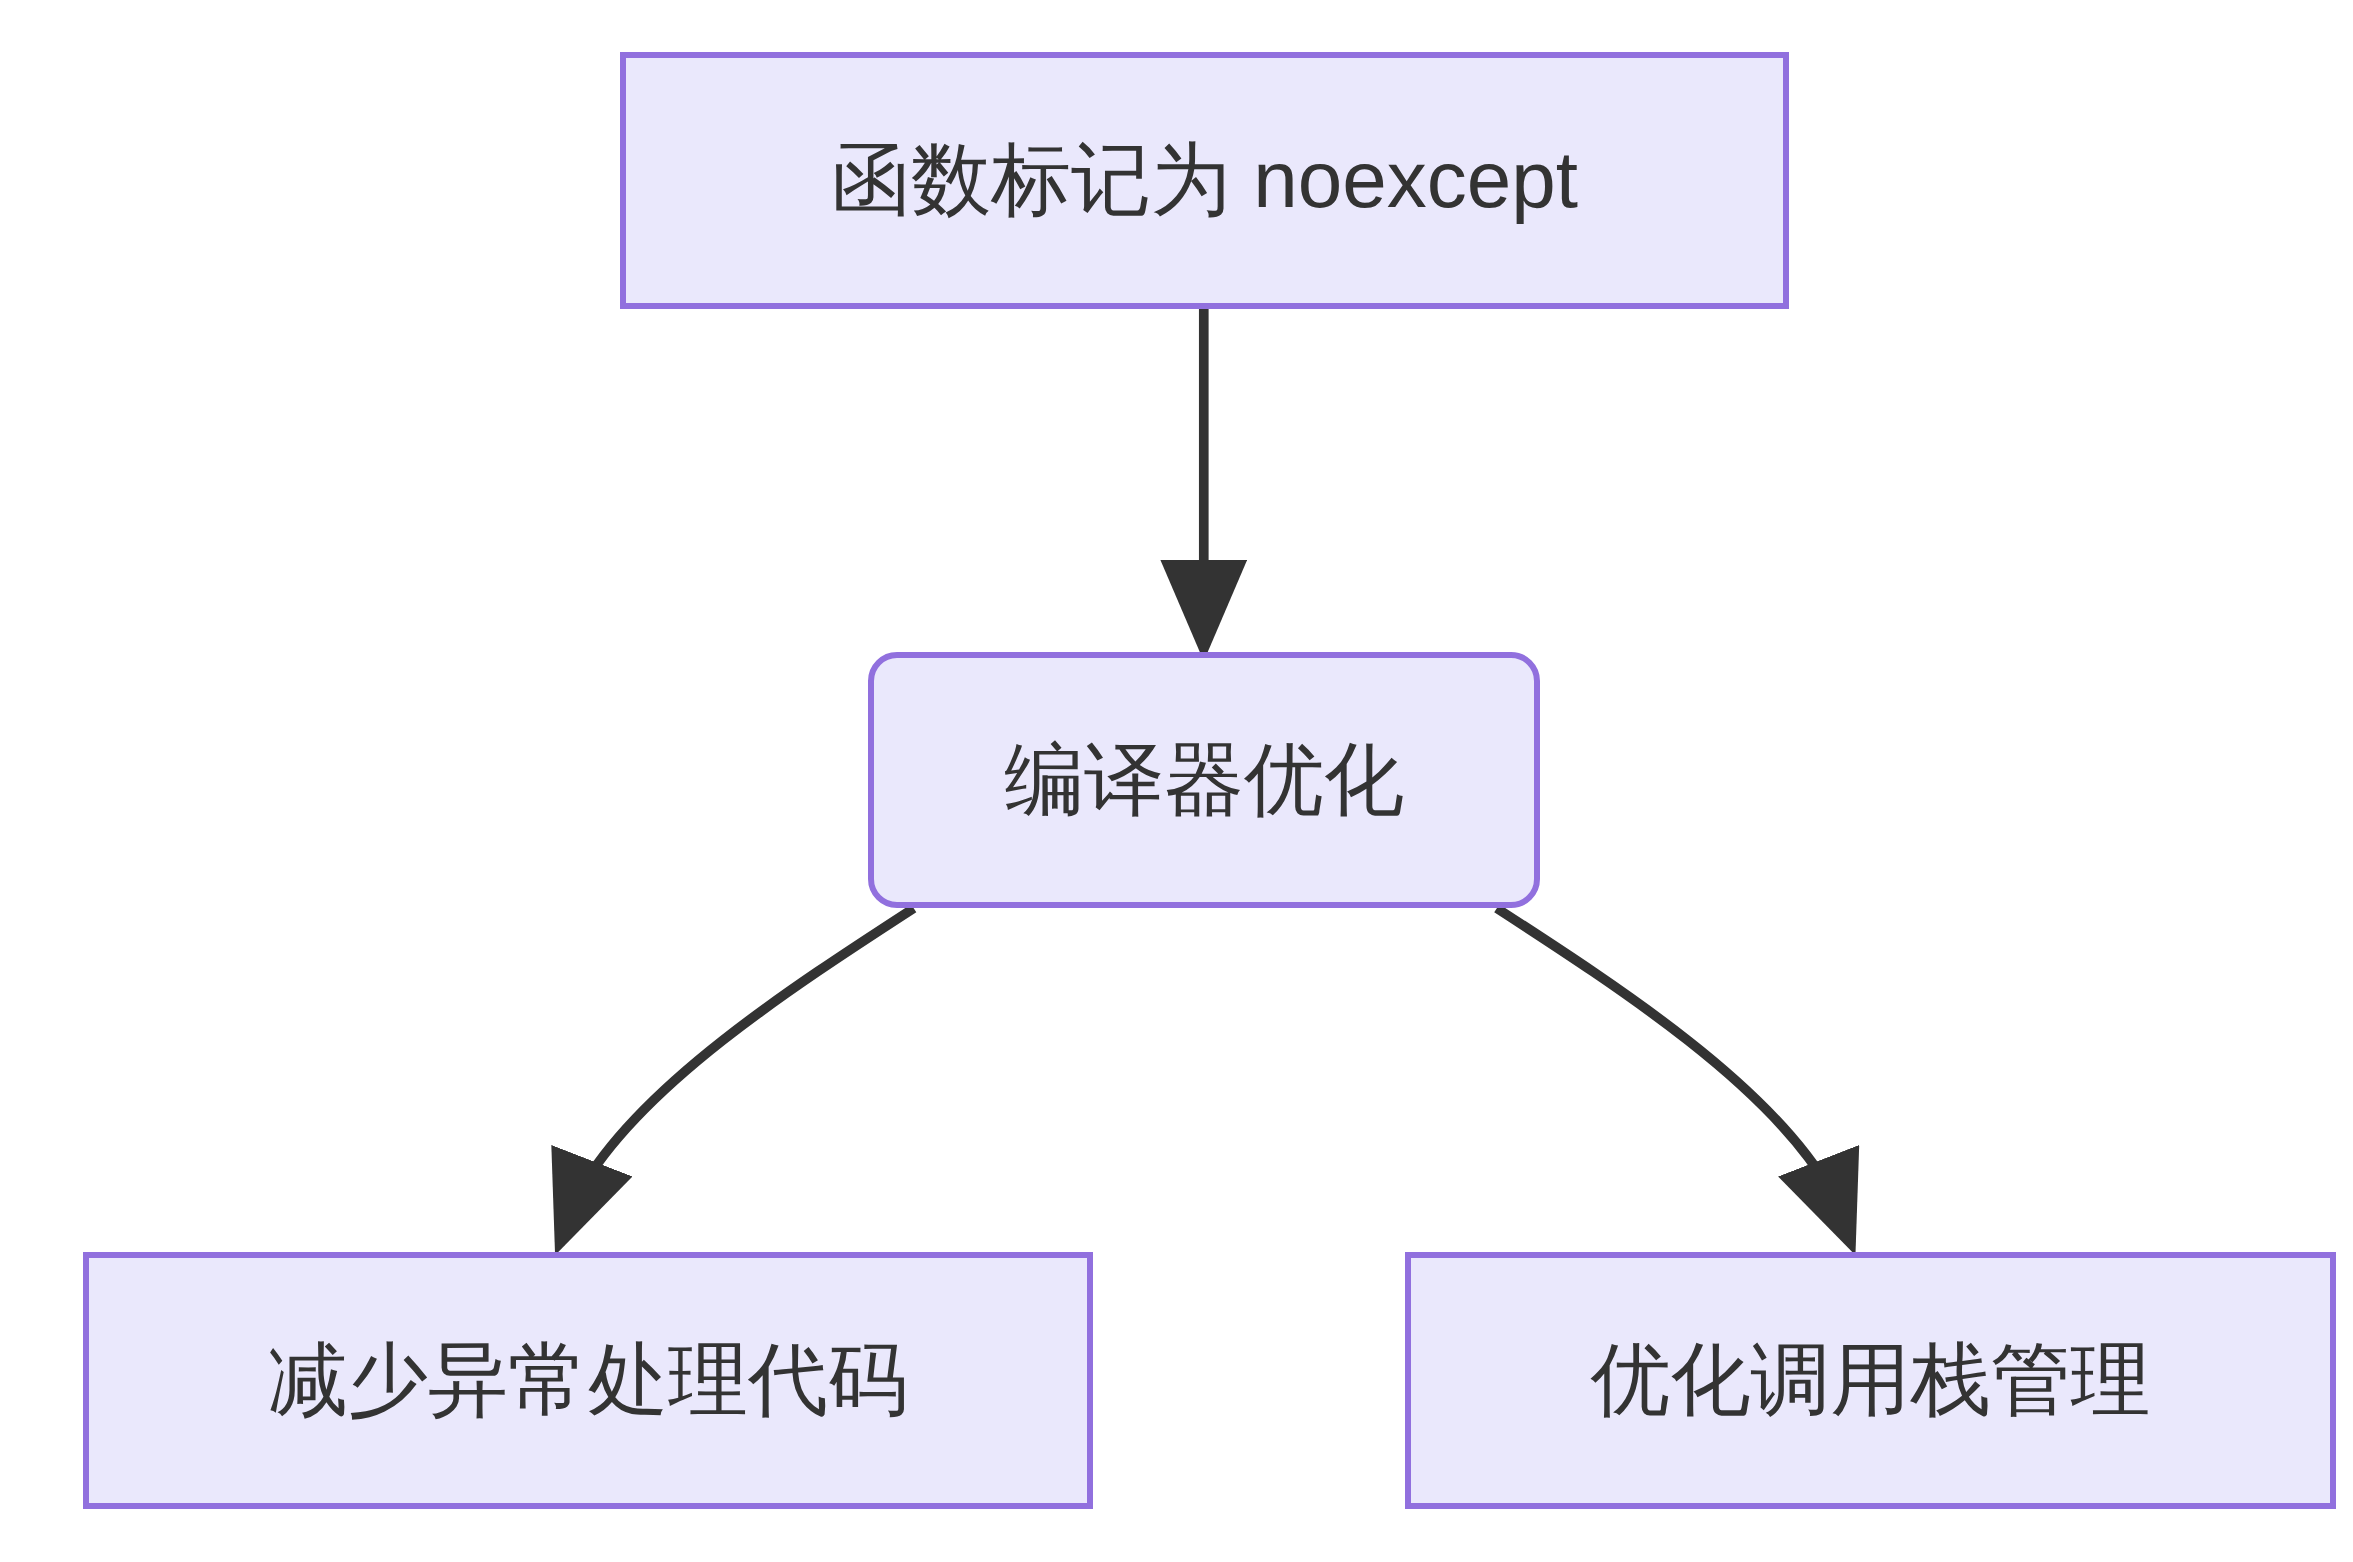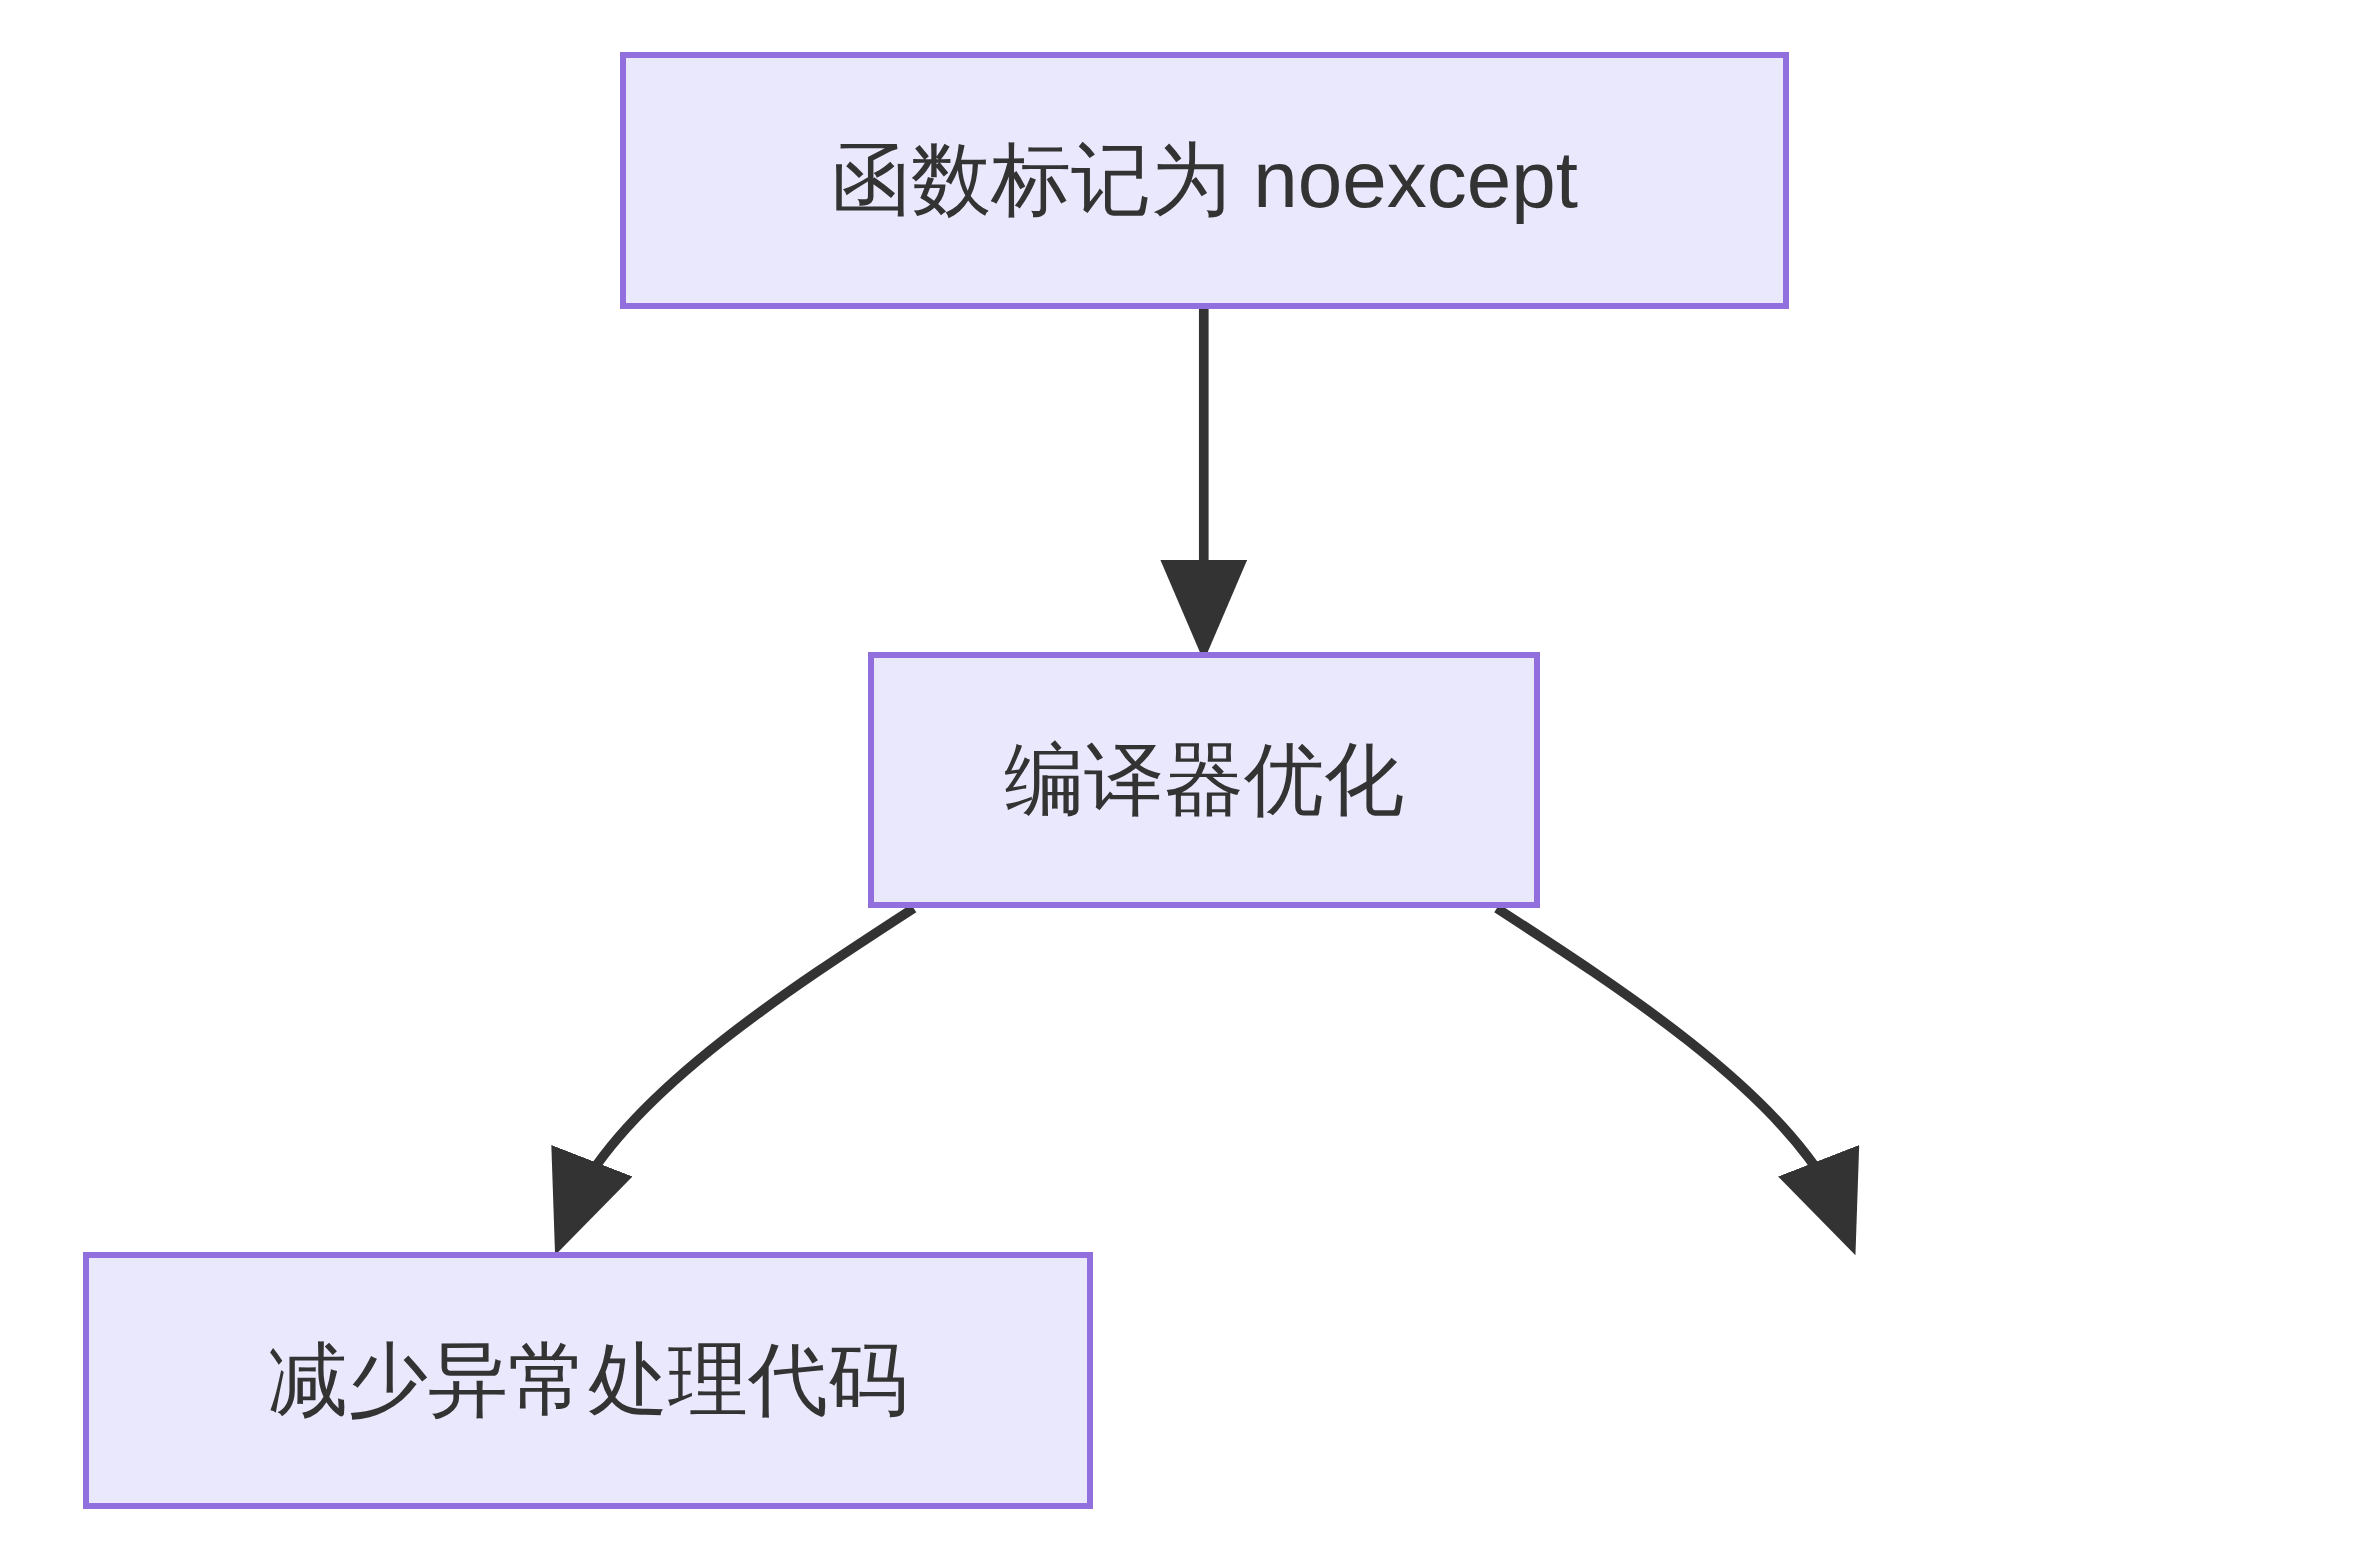--- a/index.html
+++ b/index.html
@@ -38,21 +38,21 @@
   .node-label {
     color: #333333;
     font-size: 80px;
     line-height: 1.18;
     font-weight: 400;
     white-space: nowrap;
     letter-spacing: 0px;
   }
   
   #node-root   { left: 620px;  top: 52px;   width: 1169px; height: 257px; }
-  #node-opt    { left: 868px; top: 652px;  width: 672px;  height: 256px; }
+  #node-opt    { left: 868px; top: 652px;  width: 672px;  height: 256px; border-radius: 29px; }
   #node-left   { left: 51px;   top: 1252px; width: 1010px; height: 257px; margin-left: 32px; }
   #node-right  { left: 1405px; top: 1252px; width: 931px; height: 257px; }
 </style>
 </head>
 <body>
 
 <div id="canvas">
 
   <svg id="edge-layer" viewBox="0 0 3164 2100">
     <defs>
@@ -73,15 +73,18 @@
   </div>
 
   <div class="node" id="node-opt">
     <span class="node-label">编译器优化</span>
   </div>
 
   <div class="node" id="node-left">
     <span class="node-label">减少异常处理代码</span>
   </div>
 
+  <div class="node" id="node-right">
+    <span class="node-label">优化调用栈管理</span>
+  </div>
 
 </div>
 
 
 </body></html>

